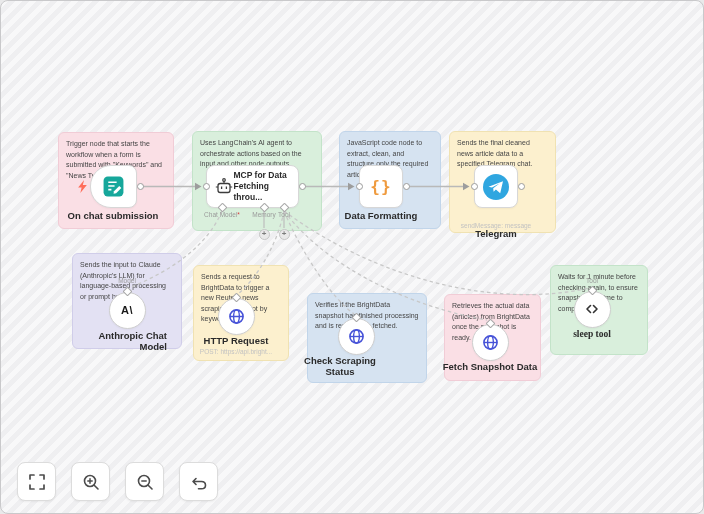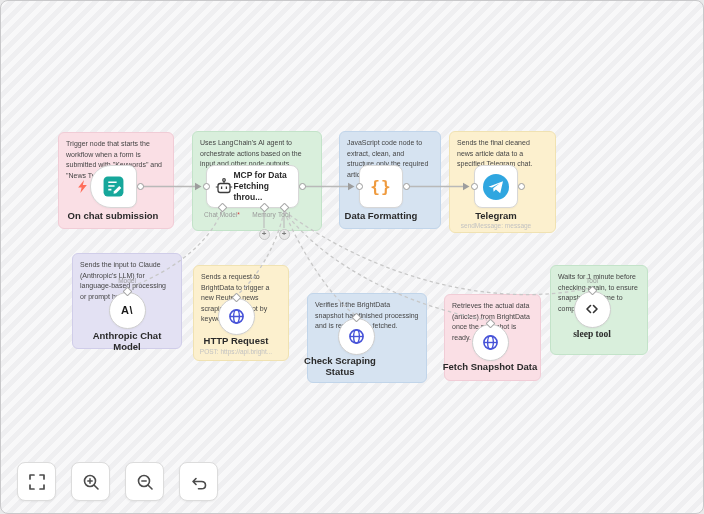--- a/index.html
+++ b/index.html
@@ -120,31 +120,31 @@
     <div class="node-label" style="left:330px;top:210px;width:100px;">Data Formatting</div>
     <div class="port" style="left:354.5px;top:182px;"></div>
     <div class="port" style="left:401.5px;top:182px;"></div>
 
     <div class="node-box" style="left:473px;top:164px;width:44px;height:43px;">
       <svg width="28" height="28" viewBox="0 0 28 28">
         <circle cx="14" cy="14" r="13" fill="#2fa6e0"></circle>
         <path d="M6.5 13.8 L21 8.2 L18.2 20.2 L13.9 16.4 L11.6 18.7 L11.2 15.2 L17.8 10.2 L10 14.6 Z" fill="#fff"></path>
       </svg>
     </div>
-    <div class="node-label" style="left:445px;top:210px;width:100px;">Telegram</div>
+    <div class="node-label" style="left:445px;top:228px;width:100px;">Telegram</div>
     <div class="node-sub" style="left:435px;top:221px;width:120px;">sendMessage: message</div>
     <div class="port" style="left:469.5px;top:182px;"></div>
     <div class="port" style="left:516.5px;top:182px;"></div>
 
     <div class="port-label" style="left:106px;top:276px;width:40px;">Model</div>
     <div class="node-circle" style="left:107.5px;top:290.5px;">
       <span class="anthropic-glyph">A\</span>
     </div>
     <div class="diamond" style="left:122.5px;top:287px;"></div>
-    <div class="node-label" style="left:86px;top:330px;width:80px;">Anthropic Chat Model</div>
+    <div class="node-label" style="left:86px;top:330px;width:80px;text-align:right;">Anthropic Chat Model</div>
 
     <div class="node-circle" style="left:216.5px;top:296.5px;">
       <svg width="17" height="17" viewBox="0 0 16 16">
         <circle cx="8" cy="8" r="6.2" fill="none" stroke="#4753d8" stroke-width="1.5"></circle>
         <ellipse cx="8" cy="8" rx="2.7" ry="6.2" fill="none" stroke="#4753d8" stroke-width="1.3"></ellipse>
         <line x1="1.8" y1="8" x2="14.2" y2="8" stroke="#4753d8" stroke-width="1.3"></line>
       </svg>
     </div>
     <div class="diamond" style="left:231.5px;top:293px;"></div>
     <div class="node-label" style="left:185px;top:335px;width:100px;">HTTP Request</div>

